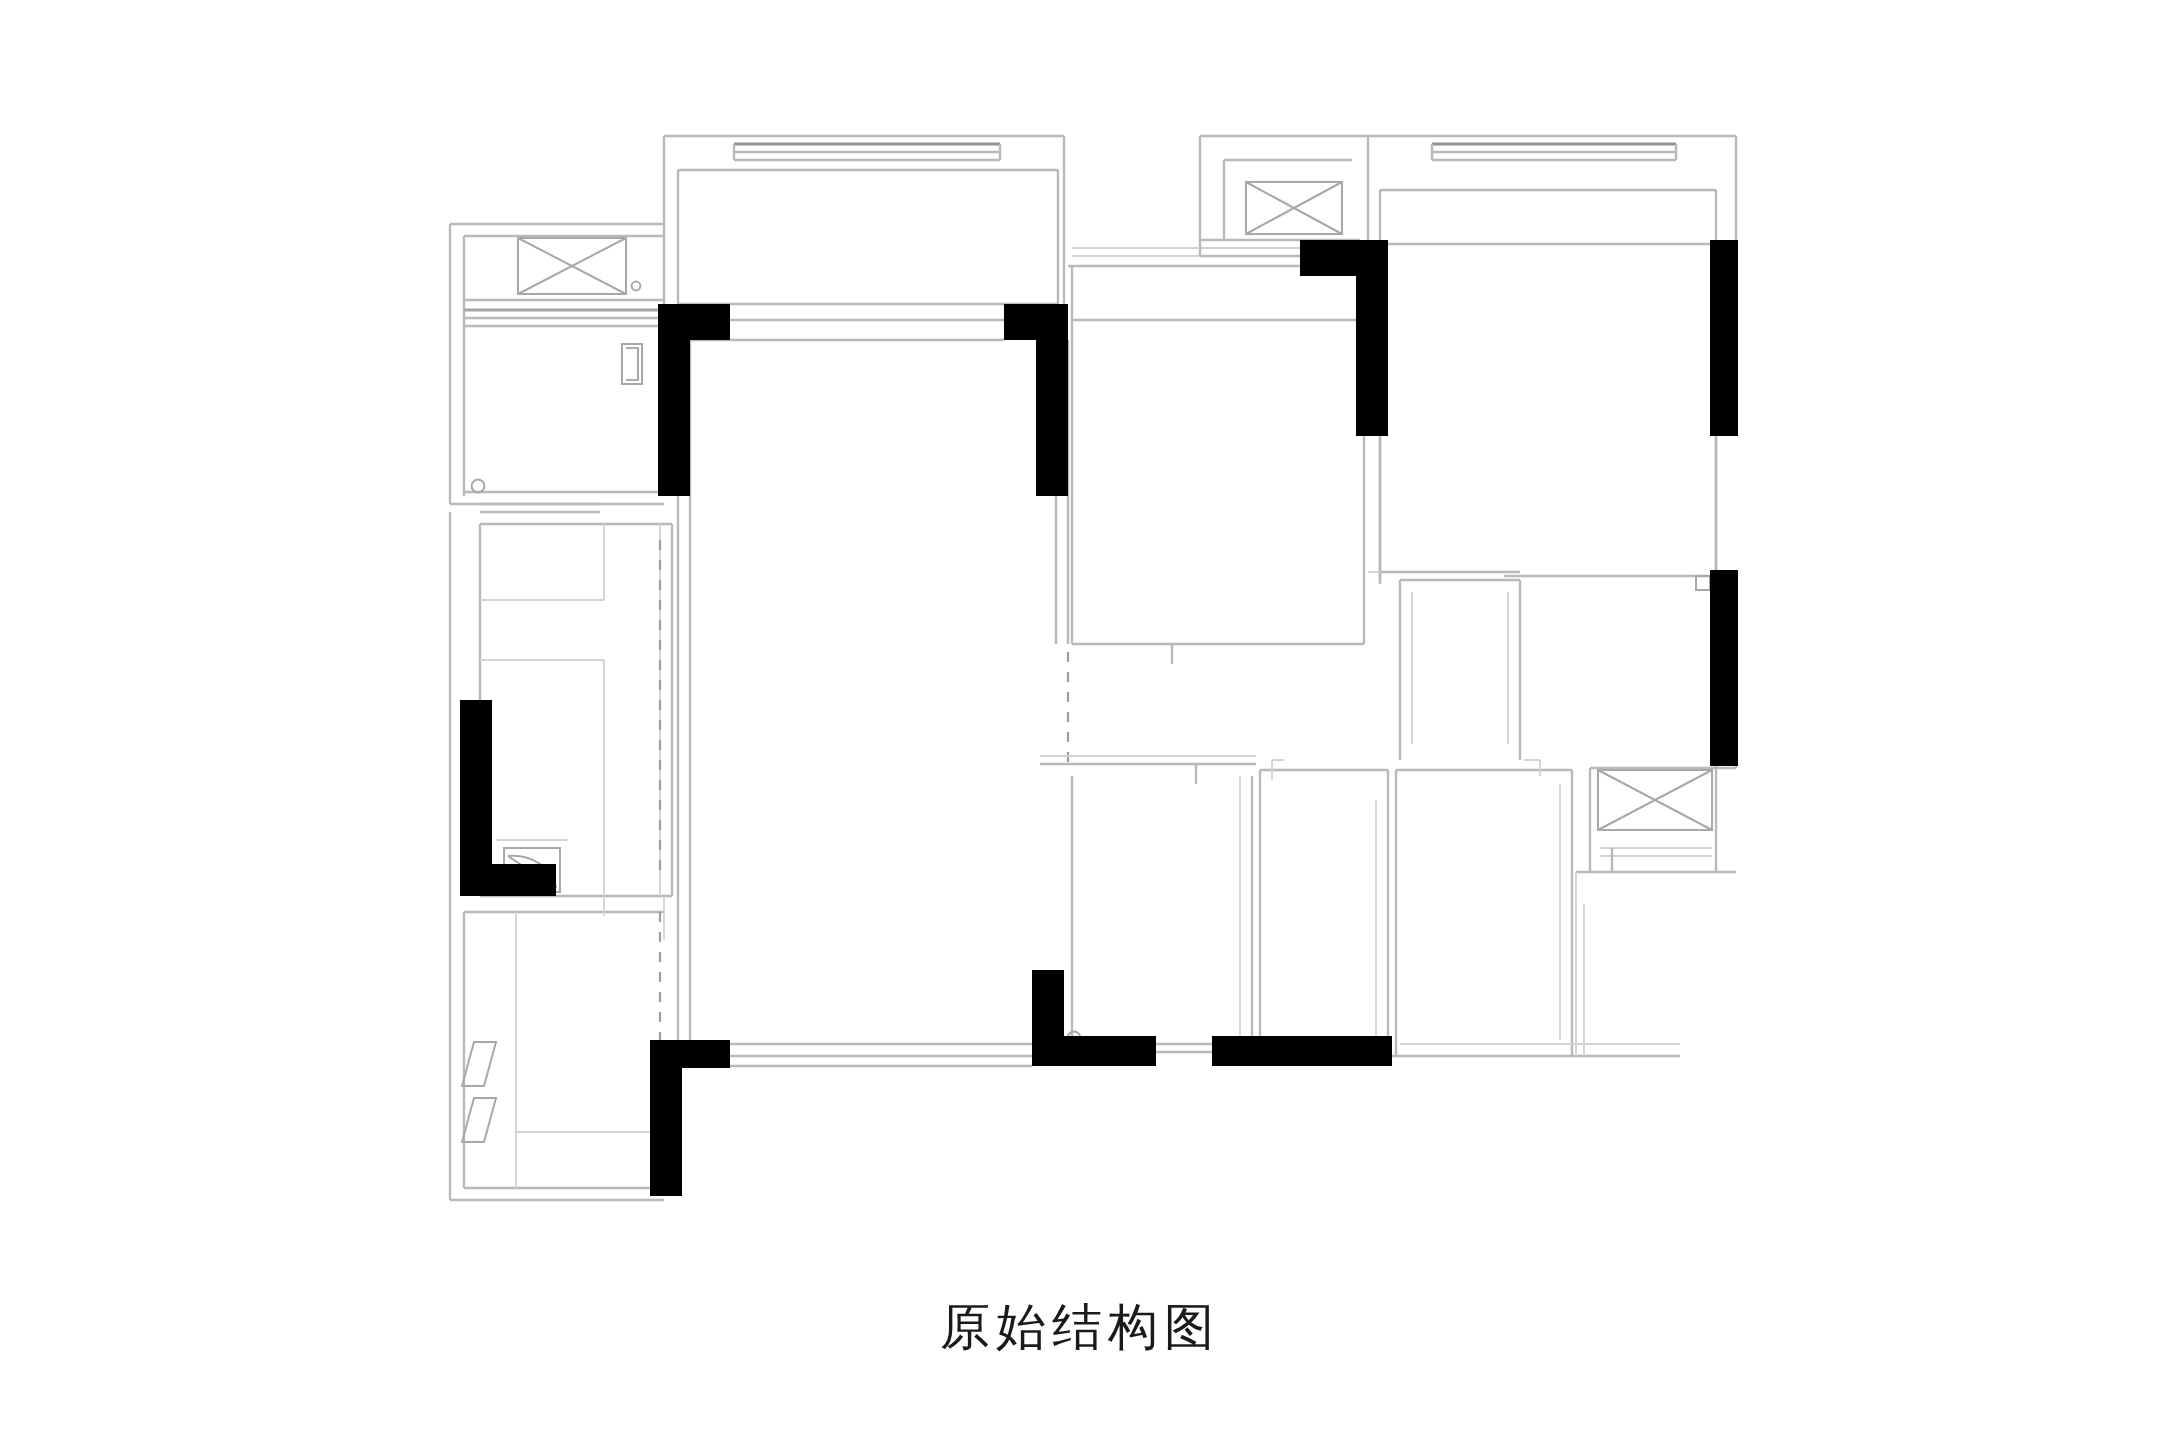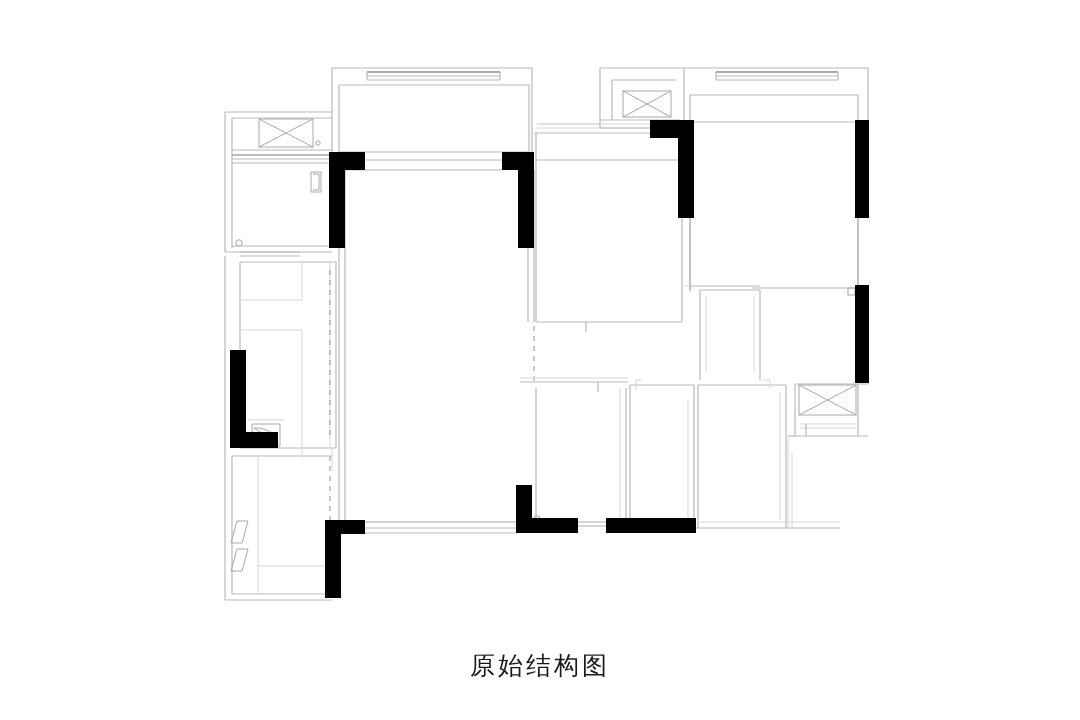--- a/index.html
+++ b/index.html
@@ -27,21 +27,21 @@
     left: 0;
     top: 0;
     display: block;
   }
   #plan-title {
     position: absolute;
     left: 0;
     top: 648px;
     width: 1080px;
     text-align: center;
-    font-family: Liberation Sans, sans-serif;
+    font-family: Liberation Serif, serif;
     font-size: 25px;
     letter-spacing: 3px;
     color: #1a1a1a;
     line-height: 34px;
     user-select: none;
   }
 </style>
 </head>
 <body>
 

